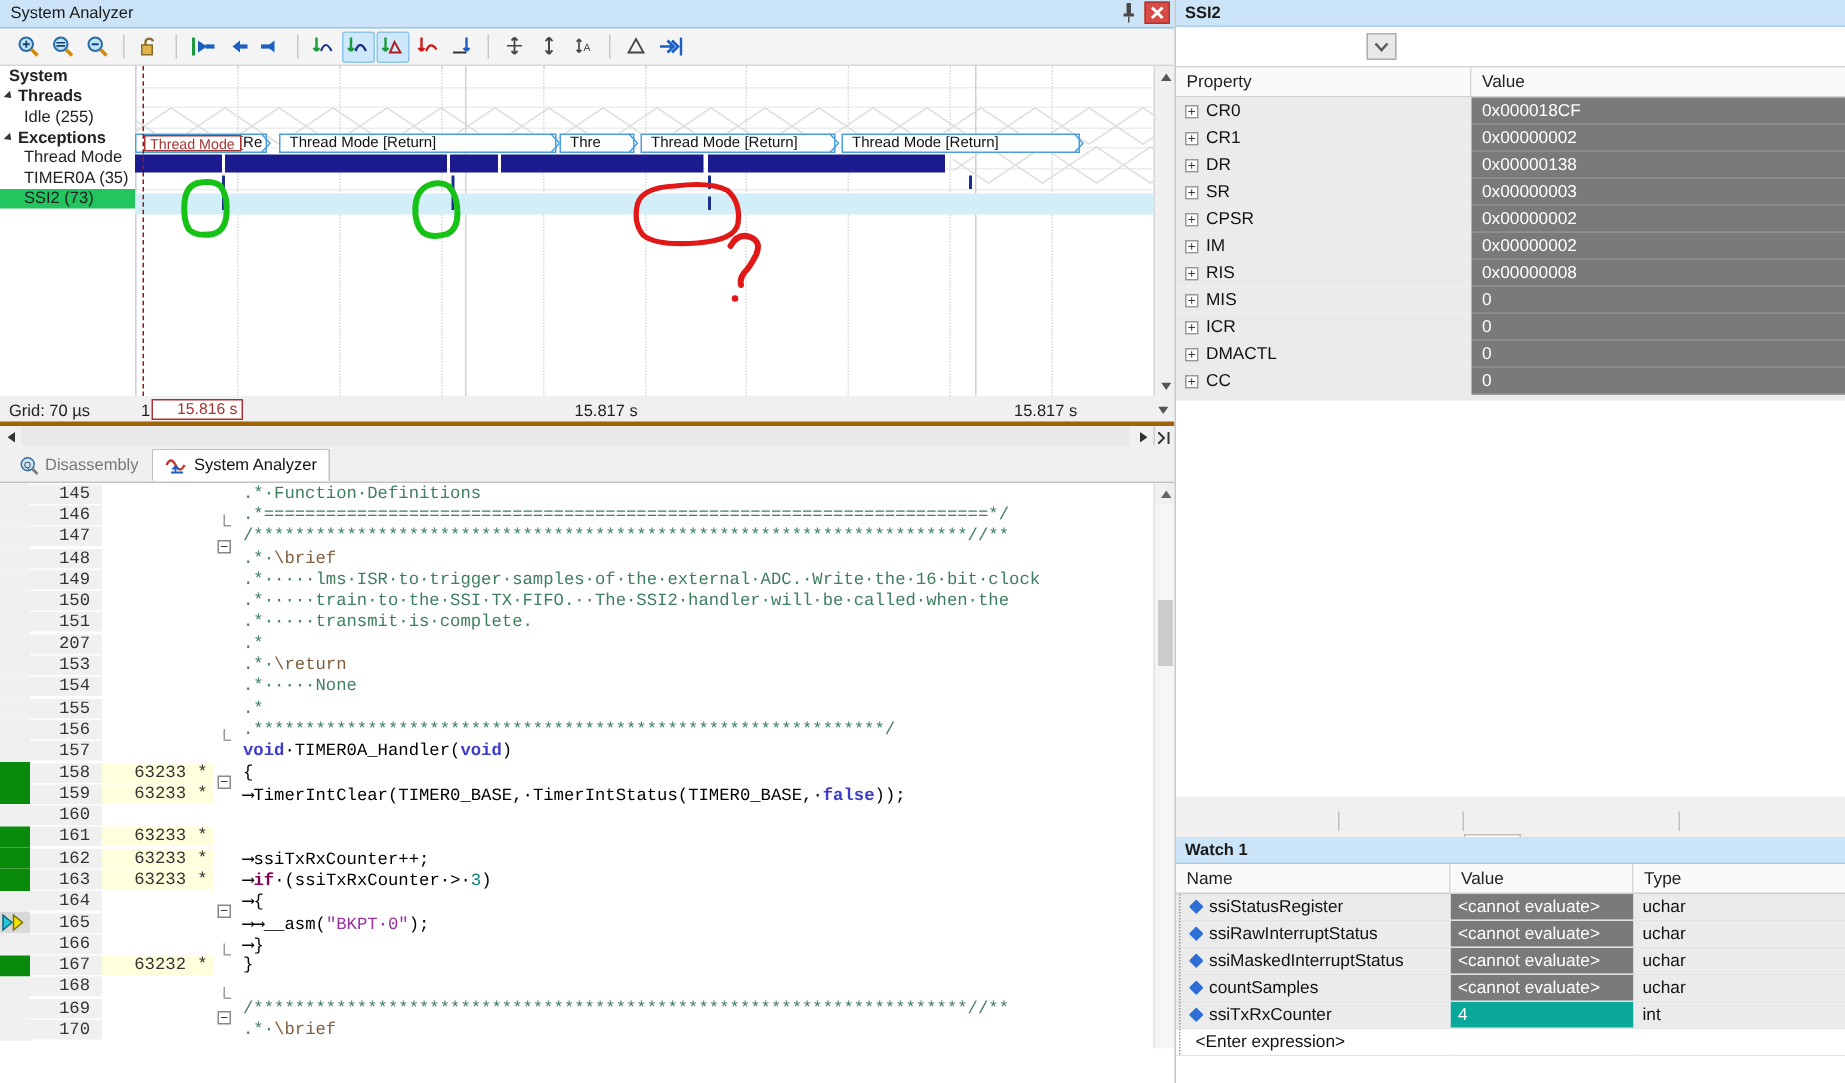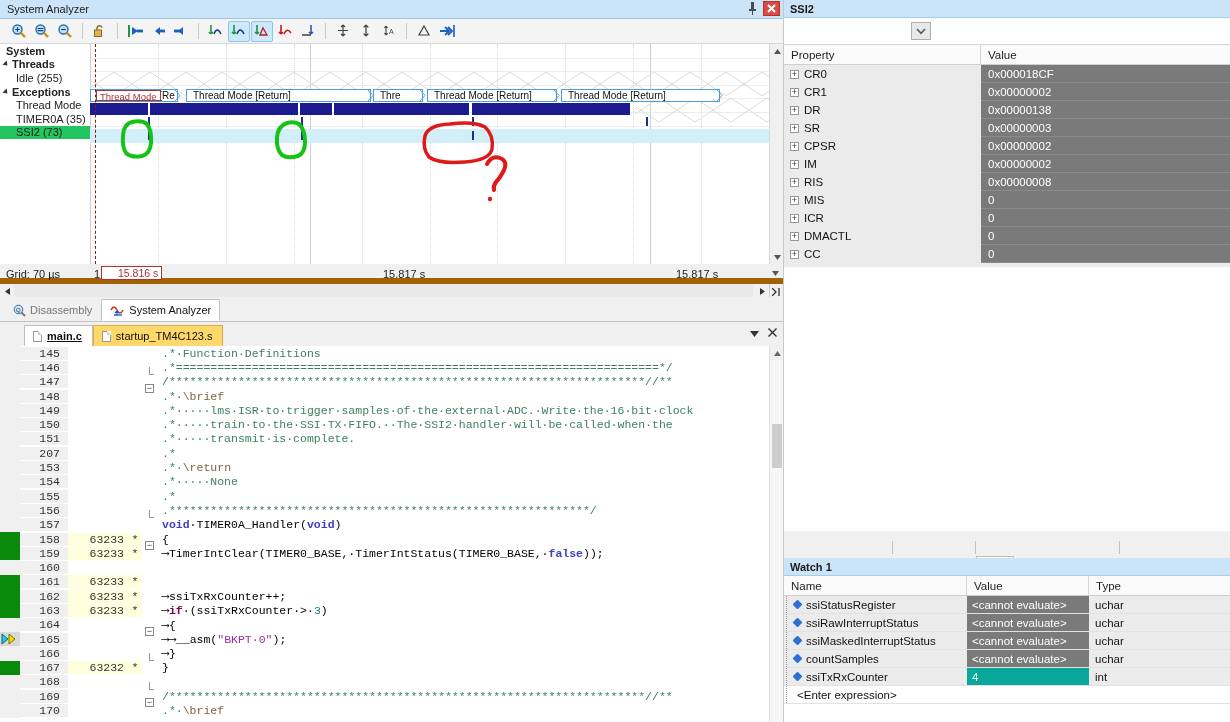--- a/index.html
+++ b/index.html
@@ -48,21 +48,21 @@
   .diamond-band { position:absolute; left:0; right:0; overflow:hidden; }
   .state-box {
     position:absolute; height:13px; border:1px solid #4a9ede; background:#ffffff;
     font-size:10px; color:#111; display:flex; align-items:center; padding-left:6px;
     white-space:nowrap; overflow:hidden;
   }
   .blue-bar { position:absolute; height:12px; background:#1b1b8f; }
   .tick-mark { position:absolute; width:2px; height:9px; background:#1b2f8f; }
   #sa-scroll-v { position:absolute; right:0; top:0; width:14px; height:220px; background:#f0f0f0; border-left:1px solid #d8d8d8;}
   .sbtn { width:14px; height:14px; display:flex;align-items:center;justify-content:center;background:#f0f0f0;}
-  #sa-status { height:20px; background:#f0f0f0; border-bottom:6px solid #a16207; position:relative; font-size:11px; color:#222;}
+  #sa-status { height:20px; background:#f0f0f0; border-bottom:3px solid #a16207; position:relative; font-size:11px; color:#222;}
   #sa-status .grid-lbl { position:absolute; left:6px; top:4px;}
   .time-lbl { position:absolute; top:4px; }
   .cursor-lbl { position:absolute; top:2px; border:1px solid #a33; color:#a33; background:#fff; padding:0 3px; font-size:10.5px; }
   #sa-hscroll { height:16px; background:#f0f0f0; position:relative; border-bottom:1px solid #d8d8d8;}
   .hs-left { position:absolute; left:0;top:0;width:14px;height:15px; display:flex;align-items:center;justify-content:center;}
   .hs-right { position:absolute; right:0;top:0; display:flex;}
   .hs-track { position:absolute; left:14px; right:30px; top:0; height:15px; background:#e9e9e9;}
 
   
   #view-tabs { position:absolute; left:0; top:297px; width:783px; height:24px; background:#f0f0f0; display:flex; align-items:flex-end; padding-left:4px;}
@@ -481,38 +481,20 @@
               <path d="M1 6 q3 -6 6 0 q3 6 6 0" stroke="#c0392b" stroke-width="1.6" fill="none"></path>
               <path d="M4 11 h8" stroke="#1b5fbf" stroke-width="1.4"></path>
               <path d="M7 7 v4 M7 7 l-2 2 M7 7 l2 2" stroke="#1b5fbf" stroke-width="1.2" fill="none"></path>
             </svg>
           </span>
           <span>System Analyzer</span>
         </div>
       </div>
 
   <div id="editor">
-    <div id="edit-tabs">
-      <div class="etab-right">
-        <span><svg width="9" height="6" viewBox="0 0 9 6">
-                <path d="M0 0 L4.5 6 L9 0 Z" fill="#333"></path>
-              </svg></span>
-        <span><svg width="9" height="9" viewBox="0 0 9 9">
-                <path d="M0.5 0.5 L8.5 8.5 M8.5 0.5 L0.5 8.5" stroke="#333" stroke-width="1.4"></path>
-              </svg></span>
-      </div>
-    <div class="etab active" style="margin-left: 24px;">
-            <span class="file-glyph"></span>
-            <span class="fname">main.c</span>
-          </div>
-          <div class="etab yellow" style="margin-left: 0px;">
-            <span class="file-glyph"></span>
-            <span class="">startup_TM4C123.s</span>
-          </div>
-        </div>
     <div id="code-area">
           <div class="code-row"><div class="bp-col"></div><div class="ln-col">145</div><div class="cy-col"></div><div class="st-col"></div><div class="fold-col"></div><div class="src-col"><span class="cmt">.*·Function·Definitions</span></div></div>
           <div class="code-row"><div class="bp-col"></div><div class="ln-col">146</div><div class="cy-col"></div><div class="st-col"></div><div class="fold-col"><span class="fold-end"></span></div><div class="src-col"><span class="cmt">.*======================================================================*/</span></div></div>
           <div class="code-row"><div class="bp-col"></div><div class="ln-col">147</div><div class="cy-col"></div><div class="st-col"></div><div class="fold-col"><span class="fold-box">−</span></div><div class="src-col"><span class="cmt">/*********************************************************************//**</span></div></div>
           <div class="code-row"><div class="bp-col"></div><div class="ln-col">148</div><div class="cy-col"></div><div class="st-col"></div><div class="fold-col"><span class="fold-line"></span></div><div class="src-col"><span class="cmt">.*·</span><span class="cmt-tag">\brief</span></div></div>
           <div class="code-row"><div class="bp-col"></div><div class="ln-col">149</div><div class="cy-col"></div><div class="st-col"></div><div class="fold-col"><span class="fold-line"></span></div><div class="src-col"><span class="cmt">.*·····lms·ISR·to·trigger·samples·of·the·external·ADC.·Write·the·16·bit·clock</span></div></div>
           <div class="code-row"><div class="bp-col"></div><div class="ln-col">150</div><div class="cy-col"></div><div class="st-col"></div><div class="fold-col"><span class="fold-line"></span></div><div class="src-col"><span class="cmt">.*·····train·to·the·SSI·TX·FIFO.··The·SSI2·handler·will·be·called·when·the</span></div></div>
           <div class="code-row"><div class="bp-col"></div><div class="ln-col">151</div><div class="cy-col"></div><div class="st-col"></div><div class="fold-col"><span class="fold-line"></span></div><div class="src-col"><span class="cmt">.*·····transmit·is·complete.</span></div></div>
           <div class="code-row"><div class="bp-col"></div><div class="ln-col">207</div><div class="cy-col"></div><div class="st-col"></div><div class="fold-col"><span class="fold-line"></span></div><div class="src-col"><span class="cmt">.*</span></div></div>
           <div class="code-row"><div class="bp-col"></div><div class="ln-col">153</div><div class="cy-col"></div><div class="st-col"></div><div class="fold-col"><span class="fold-line"></span></div><div class="src-col"><span class="cmt">.*·</span><span class="cmt-tag">\return</span></div></div>

